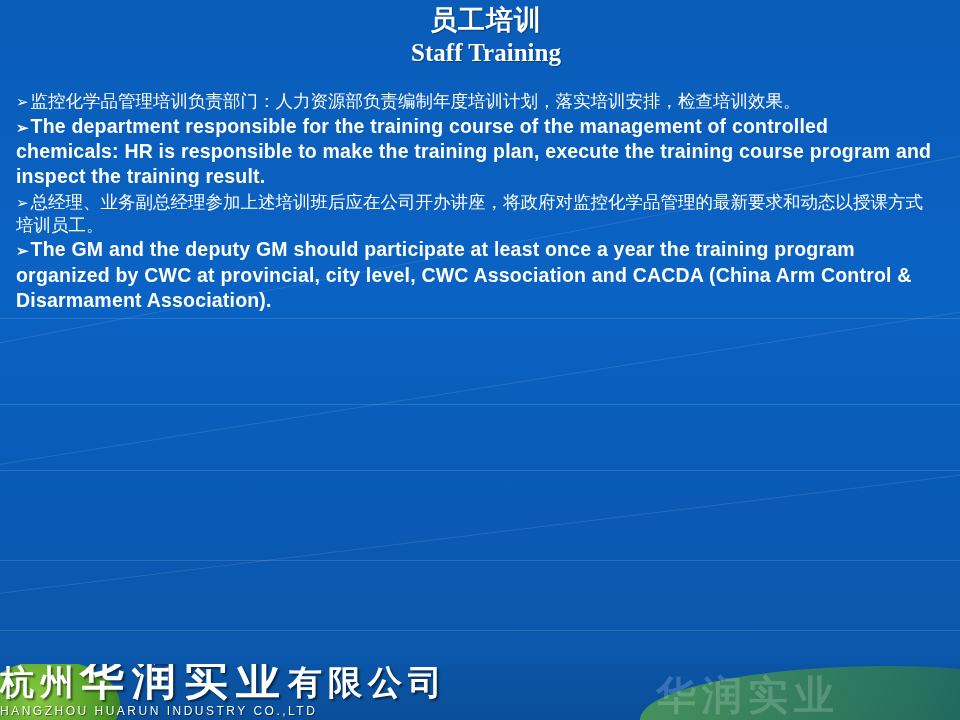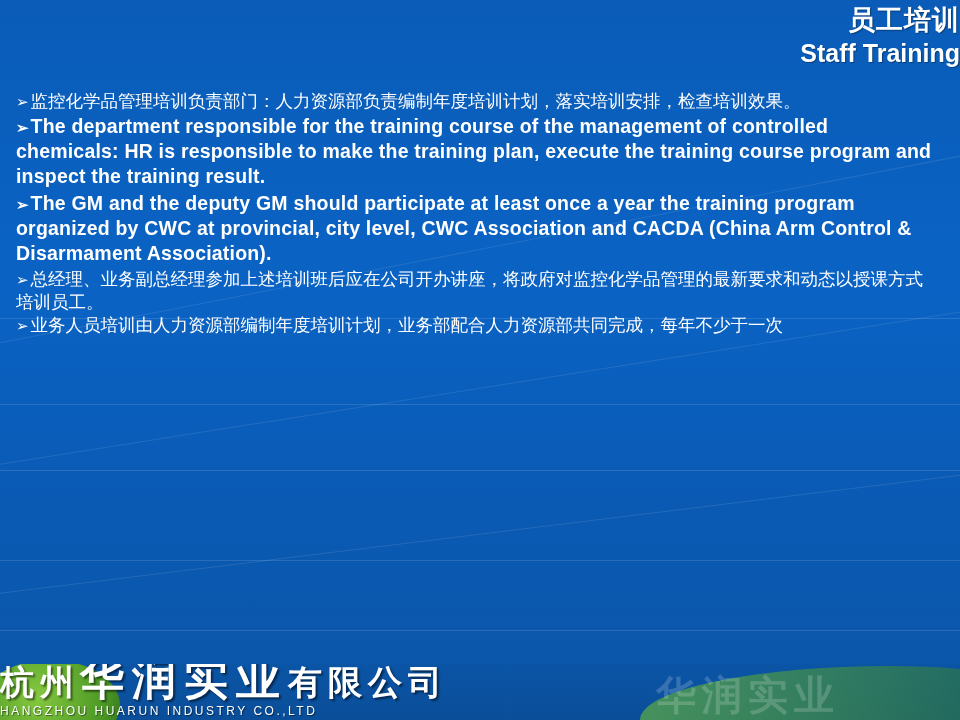--- a/index.html
+++ b/index.html
@@ -41,36 +41,37 @@
   }
   .diag.d1 { left: -40px; top: 350px; transform: rotate(-11deg); }
   .diag.d2 { left: -40px; top: 470px; transform: rotate(-9deg); }
   .diag.d3 { left: -60px; top: 600px; transform: rotate(-7deg); }
 
   .title-block {
     position: absolute;
     top: 4px;
     left: 12px;
     right: 0;
-    text-align: right;
+    text-align: center;
     color: #ffffff;
   }
   .title-cn {
     font-size: 27px;
     font-weight: bold;
     letter-spacing: 1px;
     line-height: 1.2;
     text-shadow: 1px 1px 1px rgba(0,0,0,0.35);
   }
   .title-en {
     font-size: 25px;
     font-weight: bold;
     margin-top: 2px;
     line-height: 1.2;
     text-shadow: 1px 1px 1px rgba(0,0,0,0.35);
+    font-family: Liberation Serif, serif;
   }
 
   .content {
     position: absolute;
     top: 90px;
     left: 16px;
     width: 916px;
     color: #ffffff;
   }
   .bullet-row {
@@ -189,32 +190,29 @@
 
     <div class="bullet-row cn">
       <span class="arrow">➢</span><span class="txt">监控化学品管理培训负责部门：人力资源部负责编制年度培训计划，落实培训安排，检查培训效果。</span>
     </div>
 
     <div class="bullet-row en">
       <span class="arrow">➢</span><span class="txt">The department responsible for the training course of the management of controlled chemicals: HR is responsible to make the training plan, execute the training course program and inspect the training result.</span>
     </div>
 
 
+    <div class="bullet-row cn">
+      <span class="arrow">➢</span><span class="txt">总经理、业务副总经理参加上述培训班后应在公司开办讲座，将政府对监控化学品管理的最新要求和动态以授课方式培训员工。</span>
+    </div>
+
     <div class="bullet-row en">
       <span class="arrow">➢</span><span class="txt">The GM and the deputy GM should participate at least once a year the training program organized by CWC at provincial, city level, CWC Association and CACDA (China Arm Control &amp; Disarmament Association).</span>
     </div>
 
-    <div class="bullet-row cn">
-      <span class="arrow">➢</span><span class="txt">总经理、业务副总经理参加上述培训班后应在公司开办讲座，将政府对监控化学品管理的最新要求和动态以授课方式培训员工。</span>
-    </div>
-
-
-    <div class="bullet-row cn">
-      <span class="arrow">➢</span><span class="txt">业务人员培训由人力资源部编制年度培训计划，业务部配合人力资源部共同完成，每年不少于一次</span>
-    </div>
+
 
 
 
 
   </div>
 
   <div class="footer">
     <div class="footer-bg"></div>
     <div class="footer-swoosh"></div>
     <div class="footer-swoosh2"></div>

